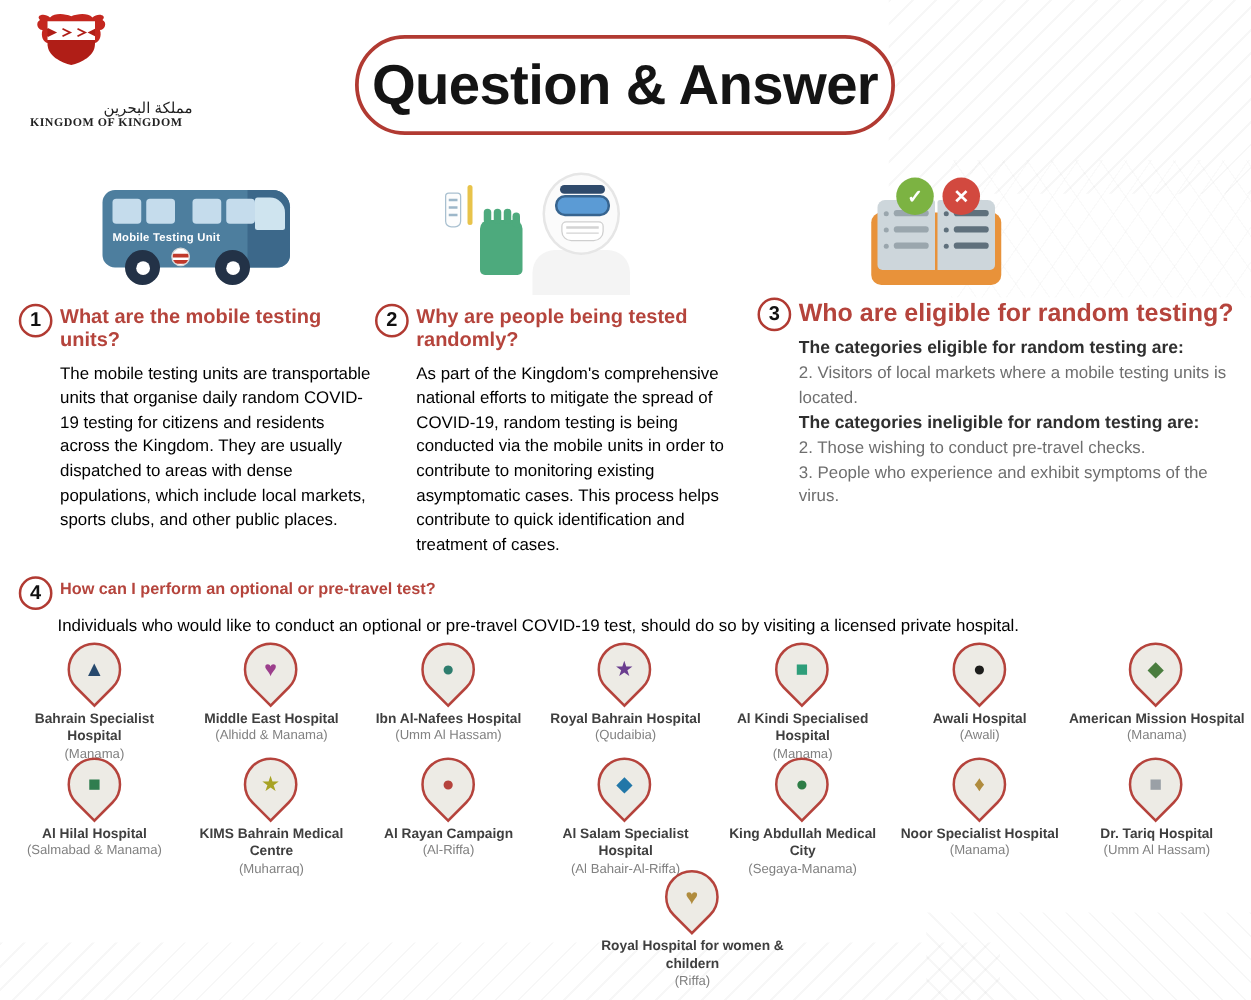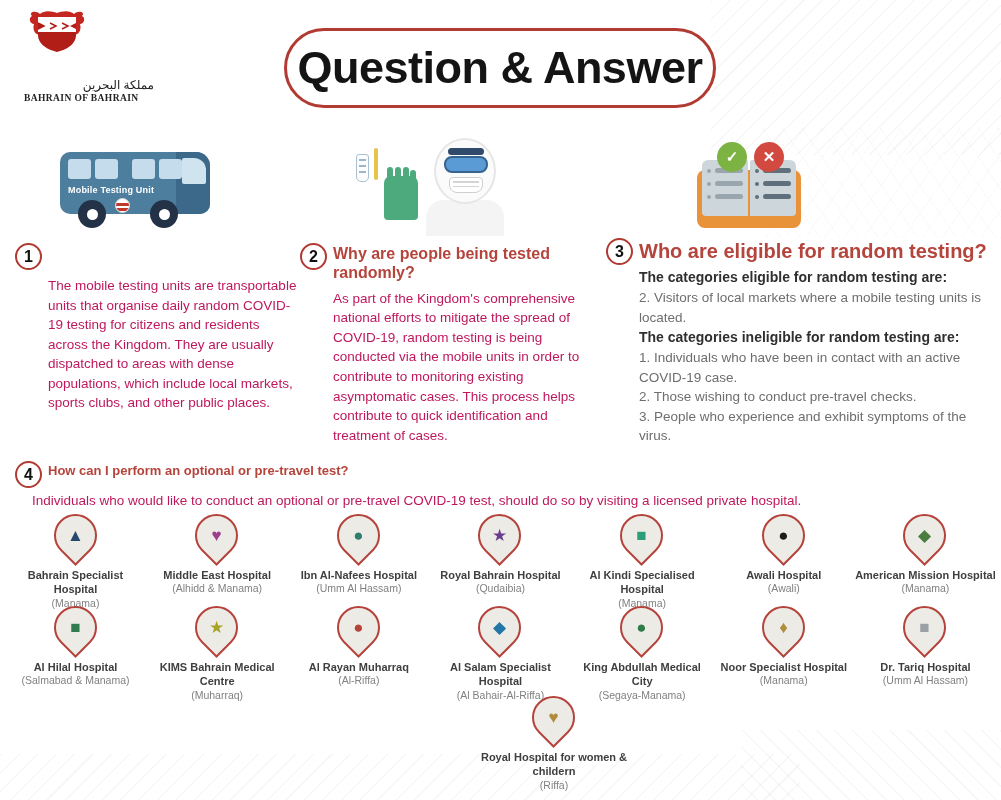--- a/index.html
+++ b/index.html
@@ -30,37 +30,37 @@
   .campaign-box { position:absolute; right:14px; top:14px; width:98px; min-height:82px;
     border:2px solid #2d2d2d; border-radius:10px; background:#fff; padding:8px 4px;
     font-size:10.5px; font-weight:bold; color:#1c1c1c; text-align:center; line-height:1.4; white-space:pre-line; }
 
   
   .qrow { display:flex; align-items:flex-start; }
   .qnum { flex:0 0 auto; width:27px; height:27px; border:2.5px solid #b13a32; border-radius:50%;
     display:flex; align-items:center; justify-content:center;
     font-size:16px; font-weight:bold; color:#111; background:#fff; margin-right:6px; }
   .qtitle { font-size:16px; font-weight:bold; color:#b5443c; line-height:1.18; padding-top:2px; }
-  .qbody { color:#be185d; font-size:13.5px; line-height:1.45; margin-top:6px; }
+  .qbody { color:#000000; font-size:13.5px; line-height:1.45; margin-top:6px; }
   .qbold { color:#2f2f2f; font-weight:bold; font-size:14px; line-height:1.5; }
   .qitem { color:#6e6e6e; font-size:13.5px; line-height:1.45; }
 
   .q1 { position:absolute; left:15px; top:243px; width:275px; }
   .q1 .qbody { margin-left:33px; width:250px; }
   .q2 { position:absolute; left:300px; top:243px; width:290px; }
   .q2 .qbody { margin-left:33px; width:262px; }
   .q3 { position:absolute; left:606px; top:238px; width:388px; }
   .q3 .qtitle { font-size:20px; }
   .q3 .qsections { margin-left:33px; width:355px; margin-top:2px; }
   .q4 { position:absolute; left:15px; top:461px; width:980px; }
   .q4 .qtitle { font-size:13px; }
-  .q4 .qbody { margin-left:17px; margin-top:3px; width:940px; }
-
-  
-  .bus { position:absolute; left:54px; top:142px; width:165px; height:96px; }
+  .q4 .qbody { margin-left:31px; margin-top:3px; width:940px; }
+
+  
+  .bus { position:absolute; left:76px; top:142px; width:165px; height:96px; }
   .bus-body { position:absolute; left:6px; top:10px; width:150px; height:62px; background:#4d7e9e; border-radius:10px 14px 10px 10px; }
   .bus-front { position:absolute; right:0; top:0; width:34px; height:62px; background:#3c688a; border-radius:0 14px 10px 0; }
   .bus-windshield { position:absolute; right:4px; top:6px; width:24px; height:26px; background:#cfe4ef; border-radius:2px 12px 2px 2px; }
   .bus-window { position:absolute; top:7px; width:23px; height:20px; background:#c5dcec; border-radius:3px; }
   .bus-label { position:absolute; left:8px; top:33px; font-size:9px; font-weight:bold; color:#fff; letter-spacing:.2px; }
   .bus-emblem { position:absolute; left:55px; top:46px; width:15px; height:15px; border-radius:50%; background:#fff;
     border:1px solid #d8d8d8; overflow:hidden; }
   .bus-emblem::before { content:""; position:absolute; left:0; right:0; top:4px; height:3px; background:#c0392b; }
   .bus-emblem::after { content:""; position:absolute; left:0; right:0; top:9px; height:3px; background:#c0392b; }
   .wheel { position:absolute; top:58px; width:28px; height:28px; border-radius:50%; background:#233247;
@@ -122,21 +122,21 @@
   <div class="mesh"></div>
 
   <div class="emblem-wrap">
     <svg width="66" height="62" viewBox="0 0 66 62">
       <path d="M8,6 C4,2 12,0 16,4 C20,0 28,1 33,3 C38,1 46,0 50,4 C54,0 62,2 58,6 C62,8 60,14 56,14 C58,20 54,26 50,24 C52,32 44,38 40,34 C38,42 28,42 26,34 C22,38 14,32 16,24 C12,26 8,20 10,14 C6,14 4,8 8,6 Z" fill="#c4271f"></path>
       <path d="M14,7 h38 v18 c0,10 -11,15 -19,17 c-8,-2 -19,-7 -19,-17 Z" fill="#b01e17"></path>
       <path d="M14,7 h38 v6 l-6,3 l6,3 v3 h-38 v-3 l6,-3 l-6,-3 Z" fill="#ffffff"></path>
       <path d="M14,13 l6,3 l-6,3 M26,13 l6,3 l-6,3 M38,13 l6,3 l-6,3" stroke="#b01e17" stroke-width="1.5" fill="none"></path>
     </svg>
     <div class="emblem-arabic" dir="rtl">مملكة البحرين</div>
-    <div class="emblem-country">BAHRAIN OF BAHRAIN</div>
+    <div class="emblem-country">KINGDOM OF KINGDOM</div>
   </div>
 
   <div class="title-box">
     <span>Question &amp; Answer</span>
   </div>
 
 
   <div class="bus">
     <div class="bus-body">
       <div class="bus-front">
@@ -206,20 +206,21 @@
           <s></s>
         </div>
     </div>
     <div class="bk-badge ok">✓</div>
     <div class="bk-badge no">✕</div>
   </div>
 
   <div class="q1">
     <div class="qrow">
       <div class="qnum">1</div>
+      <div class="qtitle">What are the mobile testing units?</div>
     </div>
     <div class="qbody">The mobile testing units are transportable units that organise daily random COVID-19 testing for citizens and residents across the Kingdom. They are usually dispatched to areas with dense populations, which include local markets, sports clubs, and other public places.</div>
   </div>
 
   <div class="q2">
     <div class="qrow">
       <div class="qnum">2</div>
       <div class="qtitle">Why are people being tested randomly?</div>
     </div>
     <div class="qbody">As part of the Kingdom's comprehensive national efforts to mitigate the spread of COVID-19, random testing is being conducted via the mobile units in order to contribute to monitoring existing asymptomatic cases. This process helps contribute to quick identification and treatment of cases.</div>
@@ -227,21 +228,20 @@
 
   <div class="q3">
     <div class="qrow">
       <div class="qnum">3</div>
       <div class="qtitle">Who are eligible for random testing?</div>
     </div>
     <div class="qsections">
       <div class="qbold">The categories eligible for random testing are:</div>
       <div class="qitem">2. Visitors of local markets where a mobile testing units is located.</div>
       <div class="qbold">The categories ineligible for random testing are:</div>
-      <div class="qitem">1. Individuals who have been in contact with an active COVID-19 case.</div>
       <div class="qitem">2. Those wishing to conduct pre-travel checks.</div>
       <div class="qitem">3. People who experience and exhibit symptoms of the virus.</div>
     </div>
   </div>
 
   <div class="q4">
     <div class="qrow">
       <div class="qnum">4</div>
       <div class="qtitle">How can I perform an optional or pre-travel test?</div>
     </div>
@@ -332,21 +332,21 @@
         </div>
       <div class="hname">KIMS Bahrain Medical Centre</div>
       <div class="hloc">(Muharraq)</div>
     </div>
     <div class="hcell">
       <div class="pinwrap">
           <div class="pin">
             <span class="pin-logo" style="color: rgb(181, 67, 60);">●</span>
           </div>
         </div>
-      <div class="hname">Al Rayan Muharraq</div>
+      <div class="hname">Al Rayan Campaign</div>
       <div class="hloc">(Al-Riffa)</div>
     </div>
     <div class="hcell">
       <div class="pinwrap">
           <div class="pin">
             <span class="pin-logo" style="color: rgb(34, 119, 168);">◆</span>
           </div>
         </div>
       <div class="hname">Al Salam Specialist Hospital</div>
       <div class="hloc">(Al Bahair-Al-Riffa)</div>

